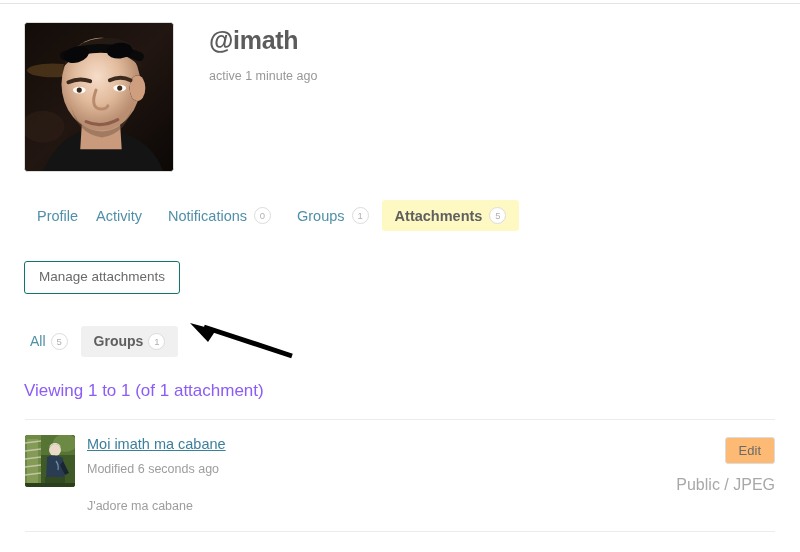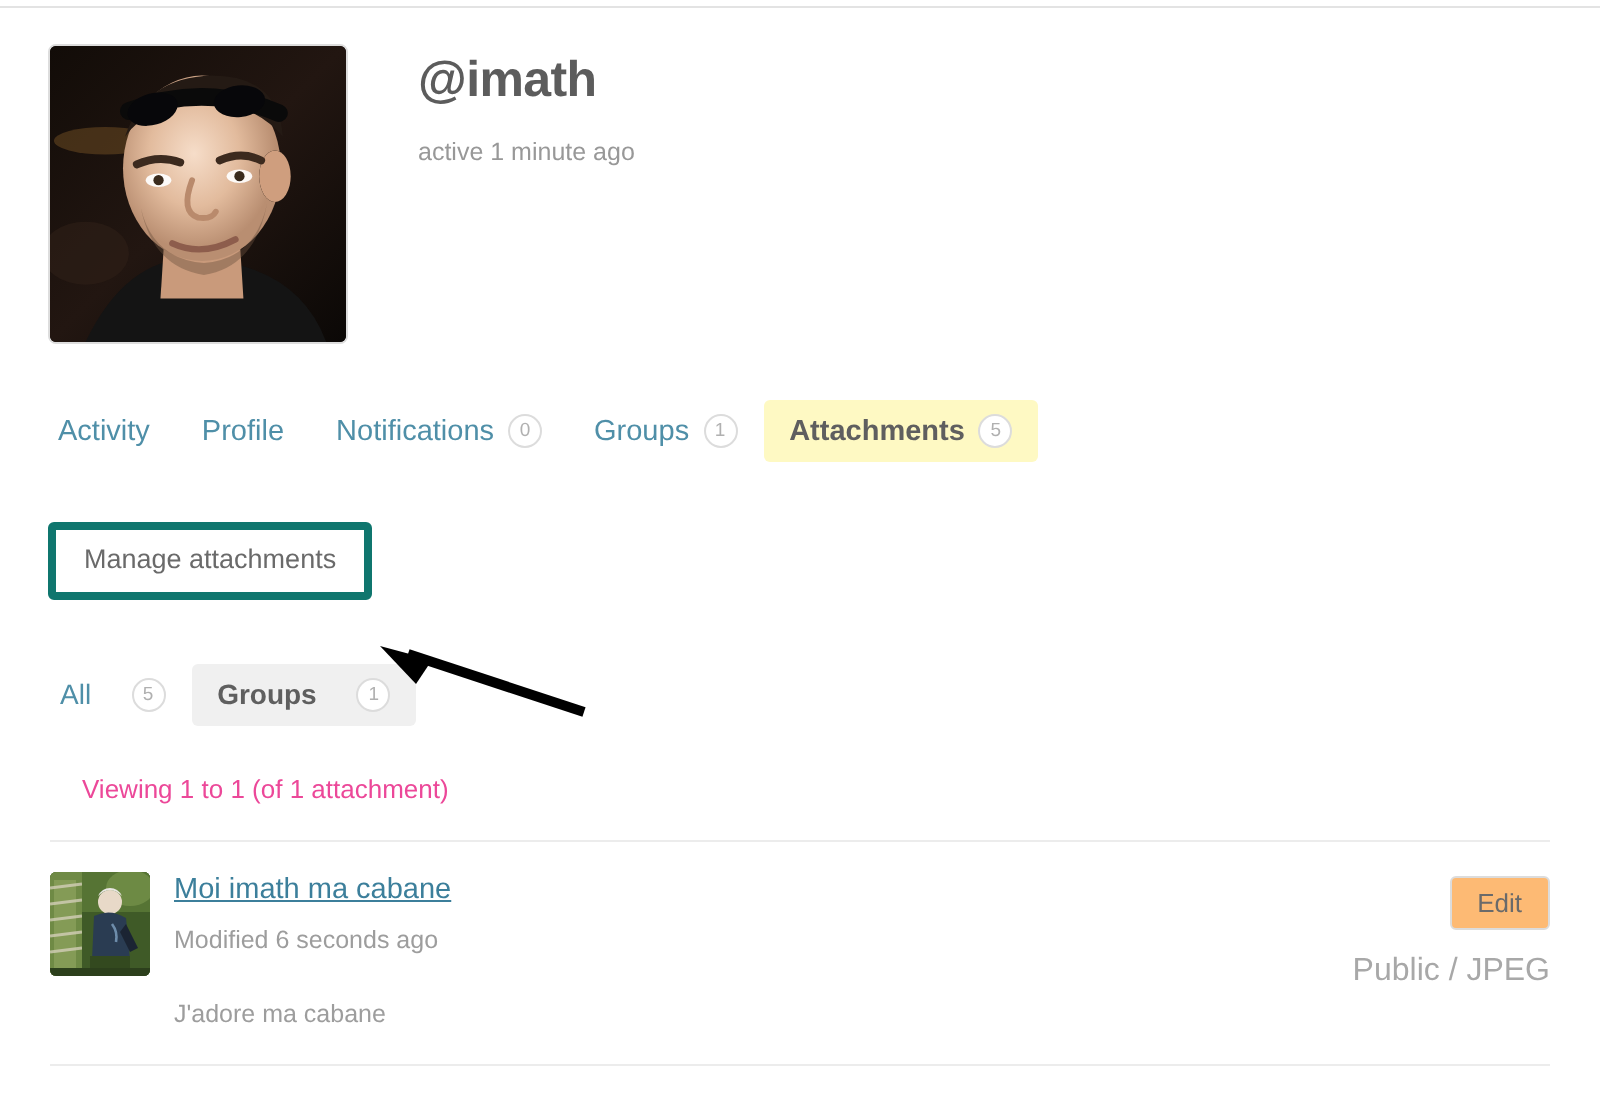--- a/index.html
+++ b/index.html
@@ -106,21 +106,21 @@
     font-weight: normal;
     line-height: 1;
     box-sizing: border-box;
     padding: 0 3px;
   }
 
   
   .manage-row { padding: 30px 0 0 24px; }
   .btn-outline {
     display: inline-block;
-    border: 4px solid #0f766e;
+    border: 1px solid #0f766e;
     background: #ffffff;
     color: #6a6a6a;
     font-size: 13.5px;
     font-family: "Liberation Sans", sans-serif;
     padding: 8px 14px;
     border-radius: 3px;
     cursor: pointer;
     line-height: 1.1;
   }
 
@@ -129,21 +129,21 @@
     margin-top: 32px;
     padding-left: 24px;
     display: flex;
     align-items: stretch;
     font-size: 14px;
     position: relative;
   }
   .subnav-item {
     display: flex;
     align-items: center;
-    gap: 20px;
+    gap: 5px;
     padding: 7px 13px;
     color: #4f8fa8;
     text-decoration: none;
     border-radius: 3px;
     white-space: nowrap;
   }
   .subnav-item.first { padding-left: 6px; }
   .subnav-item.active {
     background: #f0f0f0;
     color: #5f5f5f;
@@ -155,23 +155,23 @@
     position: absolute;
     left: 186px;
     top: 318px;
     width: 112px;
     height: 42px;
     pointer-events: none;
   }
 
   
   .viewing {
-    padding-left: 41px;
-    font-size: 13px;
-    color: #ec4899;
+    padding-left: 24px;
+    font-size: 17px;
+    color: #8b5cf6;
   }
   .viewing.top { margin-top: 24px; }
   .viewing.bottom { margin-top: 20px; }
 
   
   .attachment-list {
     margin: 18px 25px 0 25px;
     border-top: 1px solid #ececec;
     border-bottom: 1px solid #ececec;
   }
@@ -298,26 +298,26 @@
     </div>
 
     <div class="header-text">
       <h1 class="username">@imath</h1>
       <div class="activity-line">active 1 minute ago</div>
     </div>
   </div>
 
   <div class="nav-bar">
 
+    <a class="nav-item" href="#">
+      <span>Profile</span>
+    </a>
+
     <a class="nav-item first" href="#">
       <span>Activity</span>
-    </a>
-
-    <a class="nav-item" href="#">
-      <span>Profile</span>
     </a>
 
     <a class="nav-item" href="#">
       <span>Notifications</span>
       <span class="count-badge">0</span>
     </a>
 
     <a class="nav-item" href="#">
       <span>Groups</span>
       <span class="count-badge">1</span>

